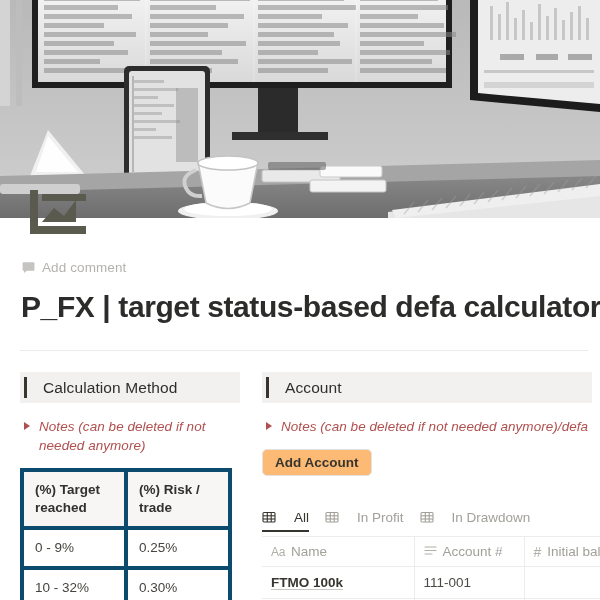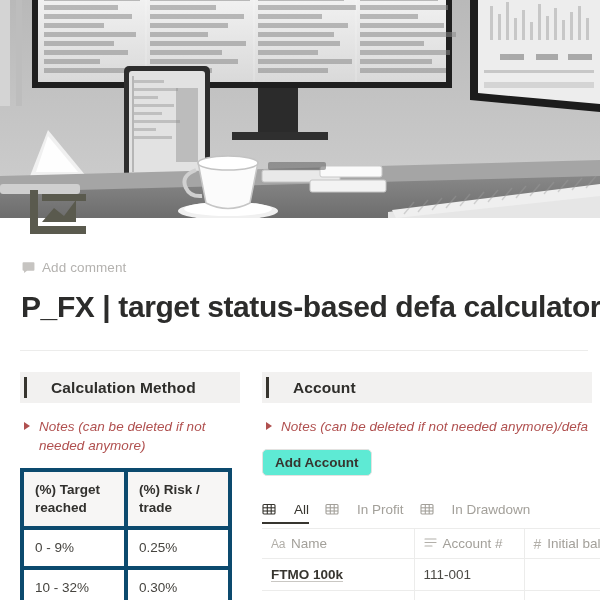--- a/index.html
+++ b/index.html
@@ -110,23 +110,23 @@
     margin-bottom: 14px;
   }
   .callout .bar {
     width: 3px;
     height: 21px;
     background: #37352f;
     margin-left: 4px;
     flex: none;
   }
   .callout .txt {
-    margin-left: 24px;
+    margin-left: 16px;
     font-size: 15.5px;
-    font-weight: 700;
+    font-weight: 400;
     color: #2f2e2b;
     letter-spacing: .1px;
     white-space: nowrap;
   }
   .callout.wide { width: 220px; }
   .callout.fill { width: 330px; }
 
   
   .toggle-note {
     display: flex;
@@ -176,27 +176,27 @@
   .calc-table col.c1 { width: 104px; }
   .calc-table col.c2 { width: 104px; }
 
   
   .add-account-btn {
     display: inline-flex;
     align-items: center;
     justify-content: center;
     height: 27px;
     padding: 0 12px;
-    background: #5eead4;
+    background: #fdba74;
     border: 1px solid #e3e2e0;
     border-radius: 5px;
     font-size: 13.5px;
     font-weight: 700;
     color: #37352f;
-    margin-bottom: 20px;
+    margin-bottom: 28px;
     white-space: nowrap;
   }
 
   
   .db-tabs {
     display: flex;
     align-items: flex-end;
     gap: 16px;
     height: 26px;
     margin-bottom: 0px;

